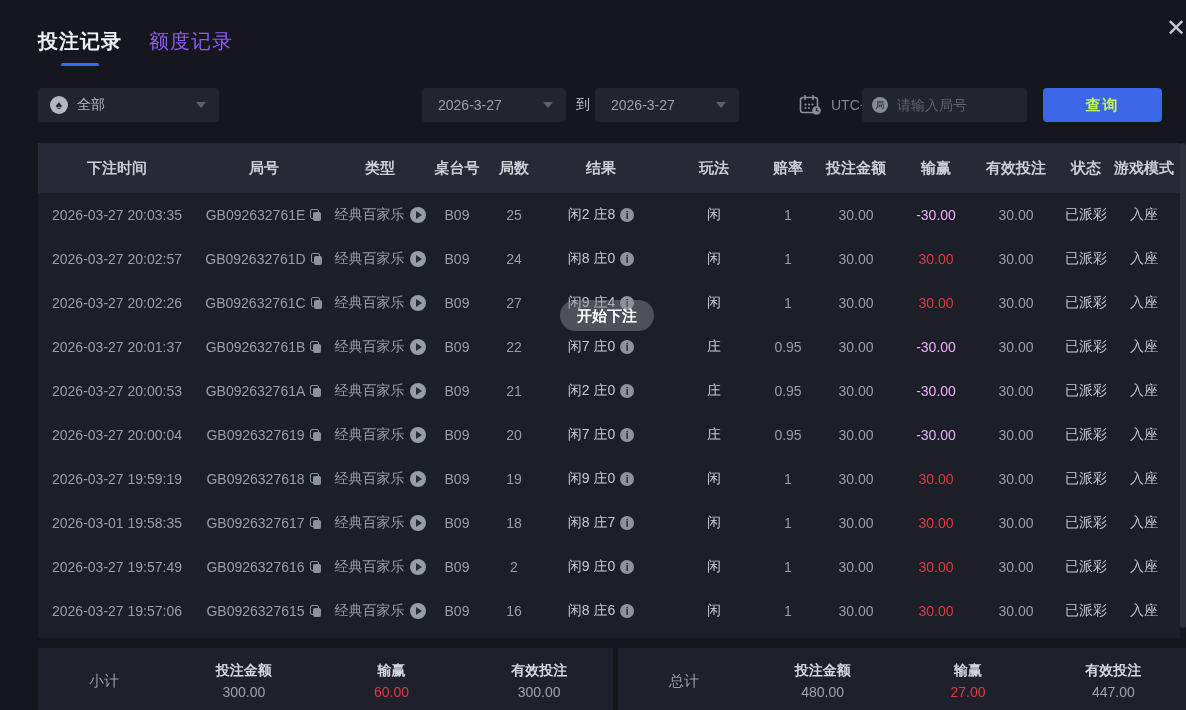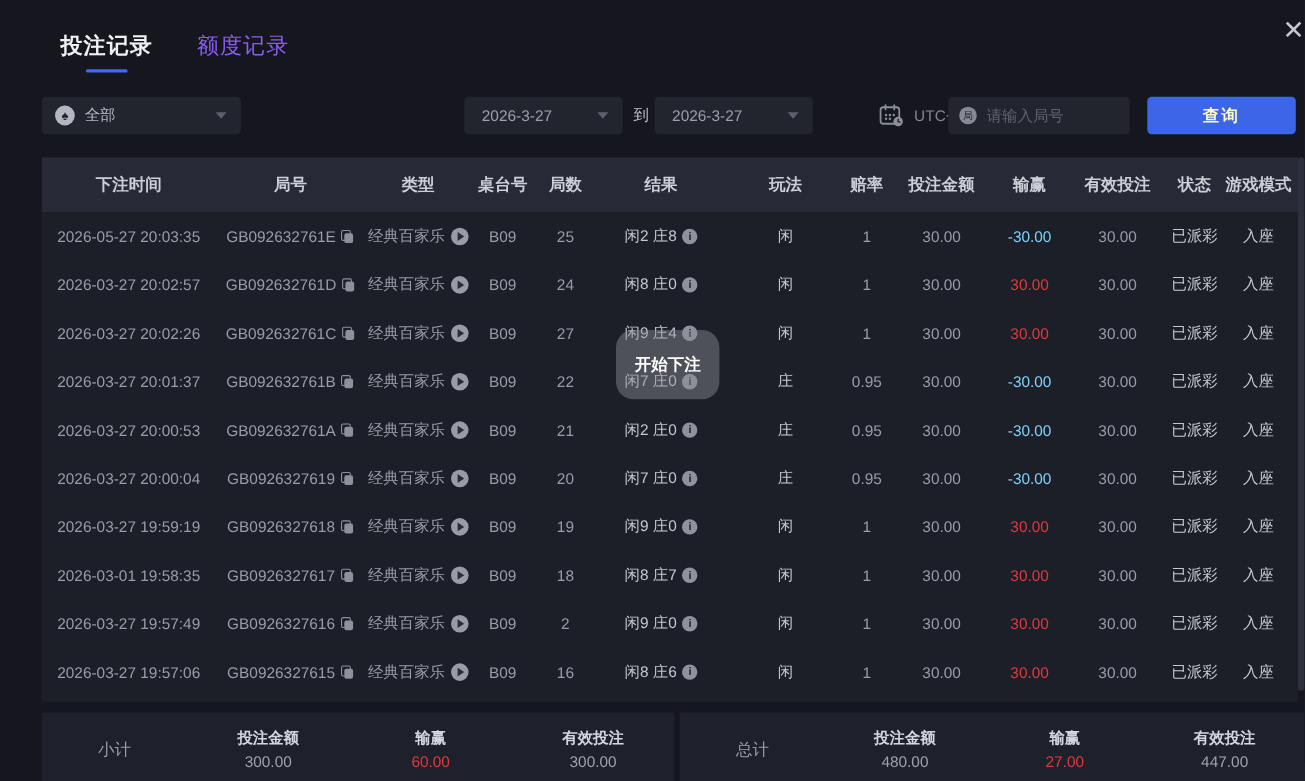--- a/index.html
+++ b/index.html
@@ -3,62 +3,62 @@
 <meta charset="utf-8">
 <style>
   html,body{margin:0;padding:0;}
   body{
     width:1186px;height:710px;position:relative;overflow:hidden;
     background:#16171e;
     font-family:"Liberation Sans","DejaVu Sans",sans-serif;
     -webkit-font-smoothing:antialiased;
   }
   
-  .tabs{position:absolute;left:38px;top:28px;display:flex;gap:40px;margin-left:17px;}
+  .tabs{position:absolute;left:38px;top:28px;display:flex;gap:27px;}
   .tab{cursor:pointer;text-align:center;}
   .tab .tab-label{font-size:20px;color:#8b5cf6;letter-spacing:1px;}
   .tab.active .tab-label{color:#eef0f4;font-weight:bold;}
   .tab-underline{width:38px;height:3px;border-radius:2px;background:#3a6bf0;margin:8px auto 0;}
   .close-x{position:absolute;left:1166px;top:16px;font-size:24px;color:#c4c7cf;cursor:pointer;line-height:1;}
   
   .filter-bar{position:absolute;left:0;top:88px;width:1186px;height:34px;}
   .fbox{position:absolute;top:0;height:34px;background:#22242e;border-radius:4px;display:flex;align-items:center;box-sizing:border-box;cursor:pointer;}
   .fbox .flabel{font-size:14px;color:#b5b8c1;}
   .fbox .fdate{font-size:14px;color:#9da0aa;}
   .caret{position:absolute;right:13px;top:14px;width:0;height:0;border-left:5px solid transparent;border-right:5px solid transparent;border-top:6px solid #5c616e;}
   .circle-icon{width:18px;height:18px;border-radius:50%;background:#b3b7c0;color:#23252e;display:inline-flex;align-items:center;justify-content:center;font-size:12px;line-height:1;flex:none;}
   .to-label{position:absolute;left:576px;top:8px;font-size:14px;color:#c0c3cb;}
   .tz-wrap{position:absolute;left:798px;top:5px;display:flex;align-items:center;gap:8px;}
   .tz-text{font-size:14px;color:#83868f;}
   .round-input-wrap{position:absolute;left:862px;top:0;width:165px;height:34px;background:#22242e;border-radius:4px;display:flex;align-items:center;padding:0 10px;box-sizing:border-box;gap:7px;}
   .round-circle{width:16px;height:16px;border-radius:50%;background:#868a94;color:#22242e;display:inline-flex;align-items:center;justify-content:center;font-size:9px;flex:none;}
   .round-input{background:transparent;border:none;outline:none;color:#f97316;font-size:14px;width:110px;font-family:inherit;}
   .round-input::placeholder{color:#5f636e;}
-  .query-btn{position:absolute;left:1043px;top:0;width:135px;height:34px;background:#3b66e8;border:none;border-radius:4px;color:#fef9c3;font-size:15px;font-weight:bold;cursor:pointer;font-family:inherit;letter-spacing:2px;}
+  .query-btn{position:absolute;left:1043px;top:0;width:119px;height:34px;background:#3b66e8;border:none;border-radius:4px;color:#bef264;font-size:15px;font-weight:bold;cursor:pointer;font-family:inherit;letter-spacing:2px;}
   
   .table{position:absolute;left:38px;top:143px;width:1142px;}
   .thead,.tr{display:grid;grid-template-columns:158px 136px 96px 58px 56px 118px 108px 40px 96px 64px 96px 44px 72px;align-items:center;}
   .thead{height:50px;background:#272a36;}
   .th{font-size:15px;font-weight:bold;color:#ccced7;text-align:center;white-space:nowrap;}
   .tbody{background:#1d1f28;padding-bottom:5px;}
   .tr{height:44px;}
   .td{font-size:14px;color:#9a9da7;text-align:center;white-space:nowrap;display:flex;align-items:center;justify-content:center;gap:5px;}
   .c-light{color:#c5c8d1;}
   .c-winloss.red{color:#e0393c;}
-  .c-winloss.green{color:#7dd3fc;}
+  .c-winloss.green{color:#f0abfc;}
   
   .copy-icon{position:relative;width:12px;height:13px;display:inline-block;cursor:pointer;flex:none;}
   .copy-back{position:absolute;left:0;top:0;width:7px;height:8px;border:1px solid #8d919b;border-radius:2px;}
   .copy-front{position:absolute;left:3px;top:3px;width:8px;height:9px;background:#8d919b;border-radius:2px;}
   .play-icon{width:16px;height:16px;border-radius:50%;background:#989ca6;display:inline-flex;align-items:center;justify-content:center;cursor:pointer;flex:none;}
   .play-tri{width:0;height:0;border-left:6px solid #2a2d36;border-top:4px solid transparent;border-bottom:4px solid transparent;margin-left:2px;}
   .info-icon{width:14px;height:14px;border-radius:50%;background:#8f929c;color:#22242c;font-size:10px;font-weight:bold;display:inline-flex;align-items:center;justify-content:center;cursor:pointer;font-style:normal;flex:none;}
   .scrollbar{position:absolute;left:1180px;top:143px;width:6px;height:485px;background:#2e313c;border-radius:3px;cursor:pointer;}
   
-  .toast{position:absolute;left:607px;top:300px;transform:translateX(-50%);height:31px;line-height:31px;padding:16px 17px;border-radius:16px;background:rgba(140,143,150,.45);color:#fff;font-size:15px;font-weight:bold;white-space:nowrap;}
+  .toast{position:absolute;left:607px;top:300px;transform:translateX(-50%);height:31px;line-height:31px;padding:0 17px;border-radius:16px;background:rgba(140,143,150,.45);color:#fff;font-size:15px;font-weight:bold;white-space:nowrap;}
   
   .summary-panel{position:absolute;top:648px;height:62px;background:#1e212b;display:flex;align-items:flex-start;padding-top:14px;box-sizing:content-box;}
   .summary-left{left:38px;width:575px;}
   .summary-right{left:618px;width:568px;}
   .sum-label{width:132px;text-align:center;font-size:15px;color:#9a9da7;margin-top:10px;}
   .sum-item{flex:1;text-align:center;}
   .sum-name{font-size:14px;font-weight:bold;color:#d3d6de;}
   .sum-value{font-size:14px;color:#9fa2ac;margin-top:4px;}
   .sum-value.red{color:#e0393c;}
   svg{display:block;}
@@ -128,21 +128,21 @@
     <span class="th">玩法</span>
     <span class="th">赔率</span>
     <span class="th">投注金额</span>
     <span class="th">输赢</span>
     <span class="th">有效投注</span>
     <span class="th">状态</span>
     <span class="th">游戏模式</span>
   </div>
   <div class="tbody">
   <div class="tr">
-    <span class="td">2026-05-27 20:03:35</span>
+    <span class="td">2026-03-27 20:03:35</span>
     <span class="td">
       <span>GB092632761E</span>
       <span class="copy-icon">
             <span class="copy-back"></span>
             <span class="copy-front"></span>
           </span>
     </span>
     <span class="td">
       <span>经典百家乐</span>
       <span class="play-icon">

